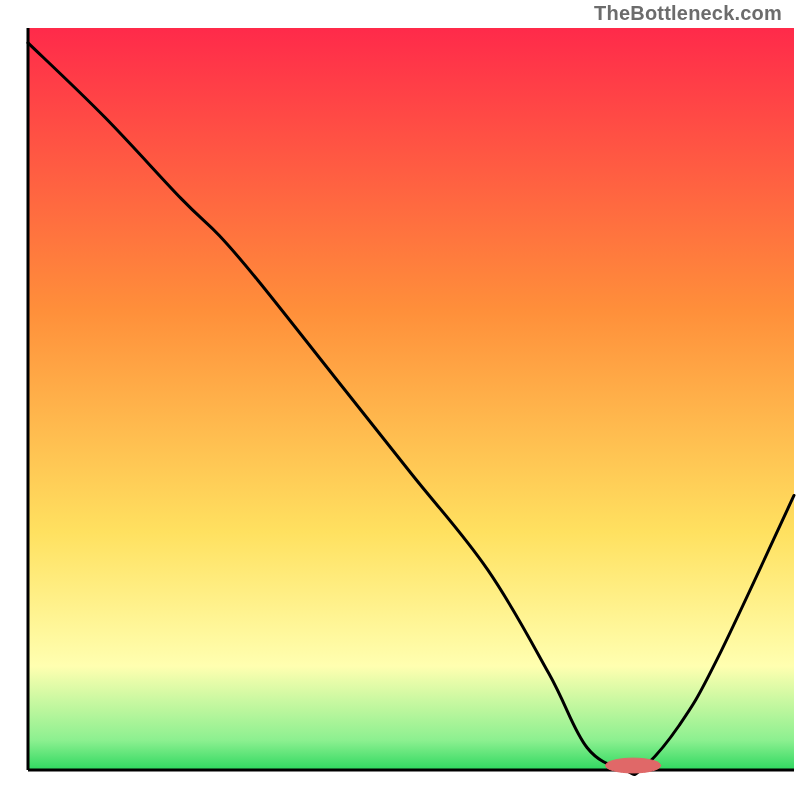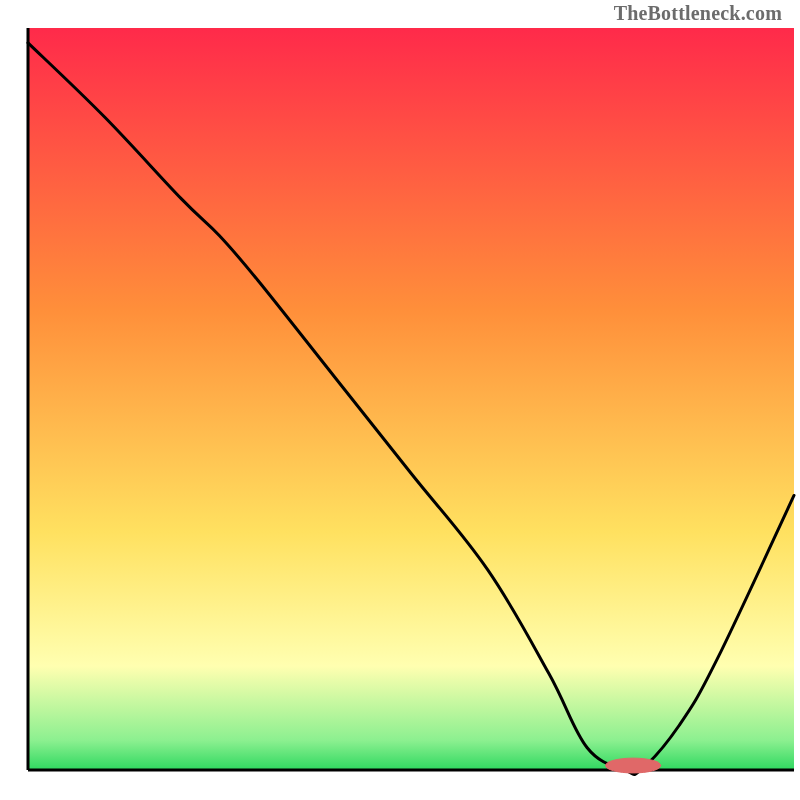--- a/index.html
+++ b/index.html
@@ -7,21 +7,20 @@
     padding: 0;
     width: 800px;
     height: 800px;
     background: #ffffff;
     font-family: Arial, Helvetica, sans-serif;
   }
   .container {
     position: relative;
     width: 800px;
     height: 620px;
-    font-family: Liberation Serif, serif;
   }
   .watermark {
     position: absolute;
     top: 2px;
     right: 18px;
     font-size: 20px;
     font-weight: bold;
     color: #6c6c6c;
     letter-spacing: 0.2px;
     z-index: 5;

